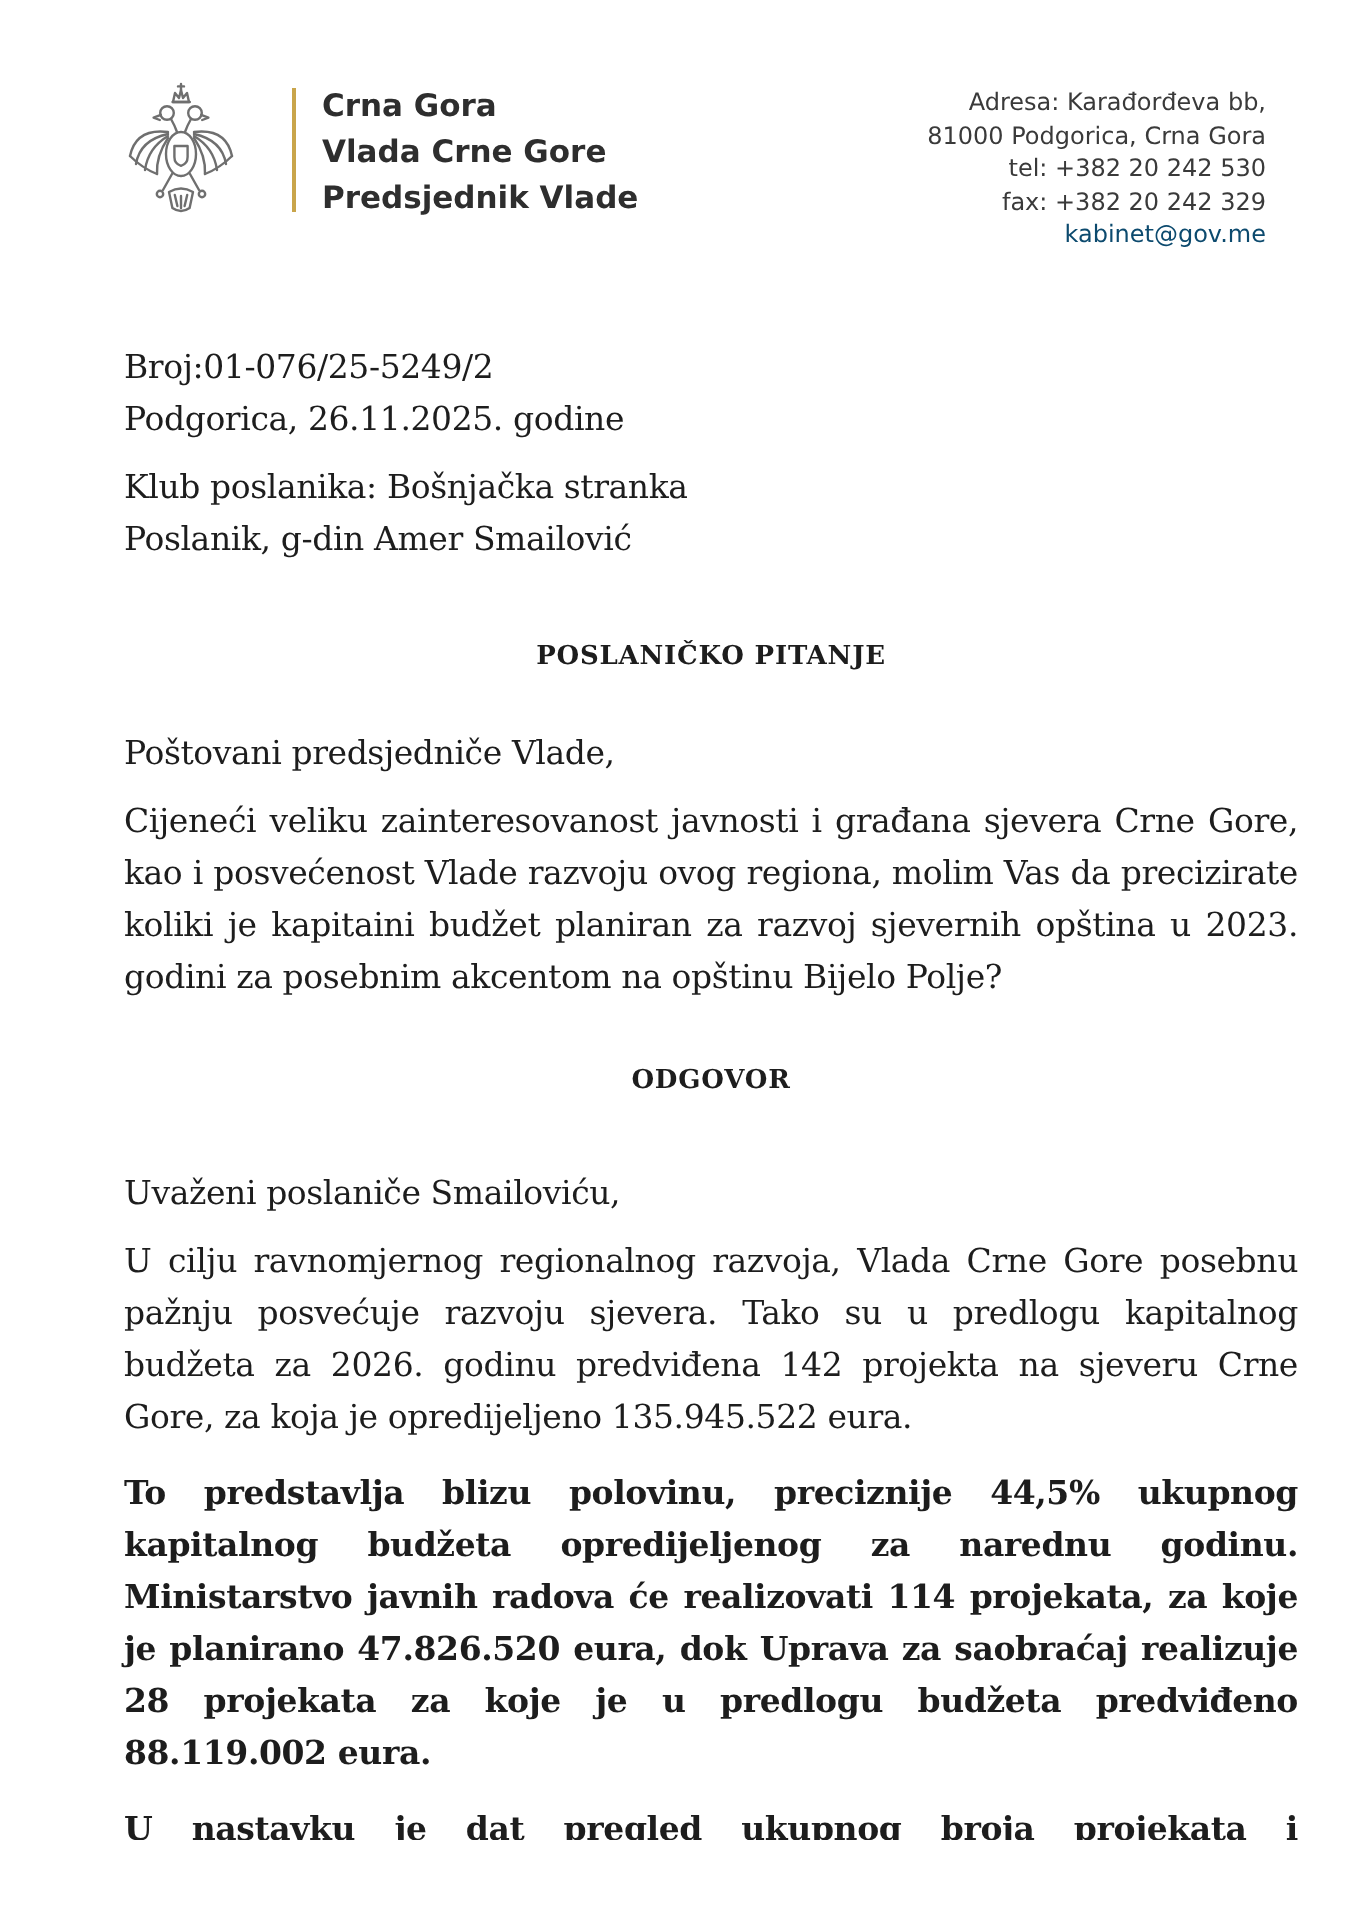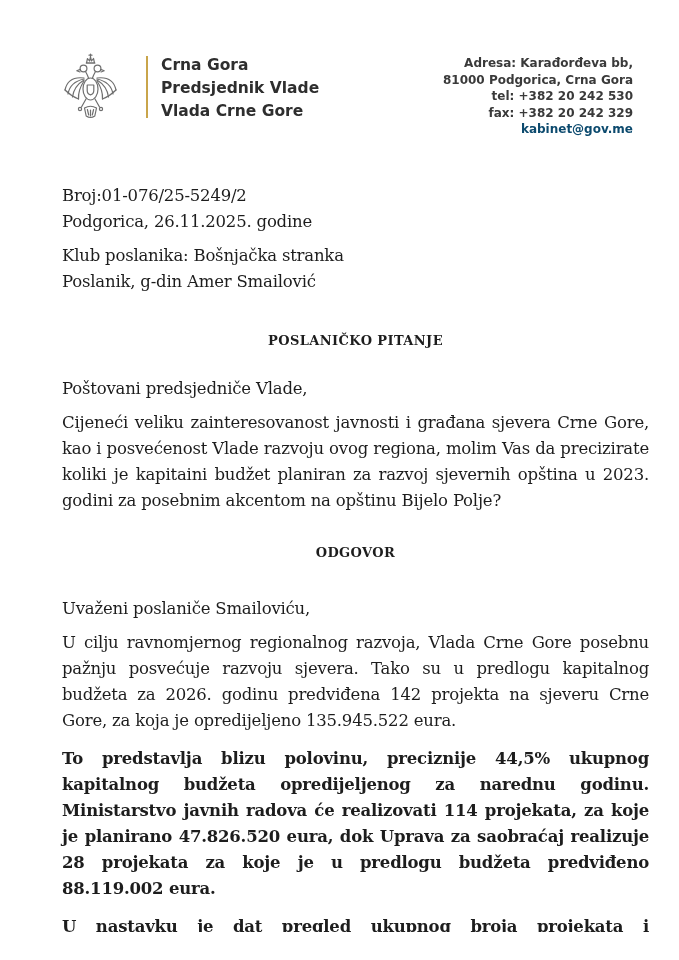--- a/index.html
+++ b/index.html
@@ -1,21 +1,21 @@
 <!DOCTYPE html>
 <html><head>
 <meta charset="utf-8">
 <style>
   * { margin: 0; padding: 0; box-sizing: border-box; }
   html, body { background: #ffffff; }
   .page {
     position: relative;
     width: 679px;
     height: 920px;
-    margin: 12px auto;
+    margin: 0 auto;
     background: #ffffff;
     overflow: hidden;
     font-family: "DejaVu Serif", serif;
     color: #1d1d1d;
   }
   
   .letterhead {
     display: flex;
     justify-content: space-between;
     align-items: flex-start;
@@ -36,21 +36,20 @@
     color: #2e2e2e;
     padding-top: 2px;
   }
   .address {
     font-family: "DejaVu Sans", sans-serif;
     font-size: 12px;
     line-height: 16.5px;
     color: #3a3a3a;
     text-align: right;
     padding-top: 3px;
-    font-weight: bold;
   }
   .address a.email {
     color: #0c4a6e;
     text-decoration: none;
     cursor: pointer;
   }
   
   .content {
     padding: 0 30px 0 62px;
     font-size: 16.5px;
@@ -117,22 +116,22 @@
             <circle cx="39" cy="57" r="1.6"></circle>
 
             <path d="M22.5 56 Q28.5 52.5 34.5 56 L32.8 64 Q28.5 67 24.2 64 z"></path>
             <path d="M25.4 57.5 l1.3 5.5 M28.5 58 v6 M31.6 57.5 l-1.3 5.5"></path>
           </g>
         </svg>
       </div>
       <div class="lh-divider"></div>
       <div class="org">
         <div>Crna Gora</div>
+        <div>Vlada Crne Gore</div>
         <div>Predsjednik Vlade</div>
-        <div>Vlada Crne Gore</div>
       </div>
     </div>
     <div class="address">
       <div>Adresa: Karađorđeva bb,</div>
       <div>81000 Podgorica, Crna Gora</div>
       <div>tel: +382 20 242 530</div>
       <div>fax: +382 20 242 329</div>
       <div><a class="email">kabinet@gov.me</a></div>
     </div>
   </header>

